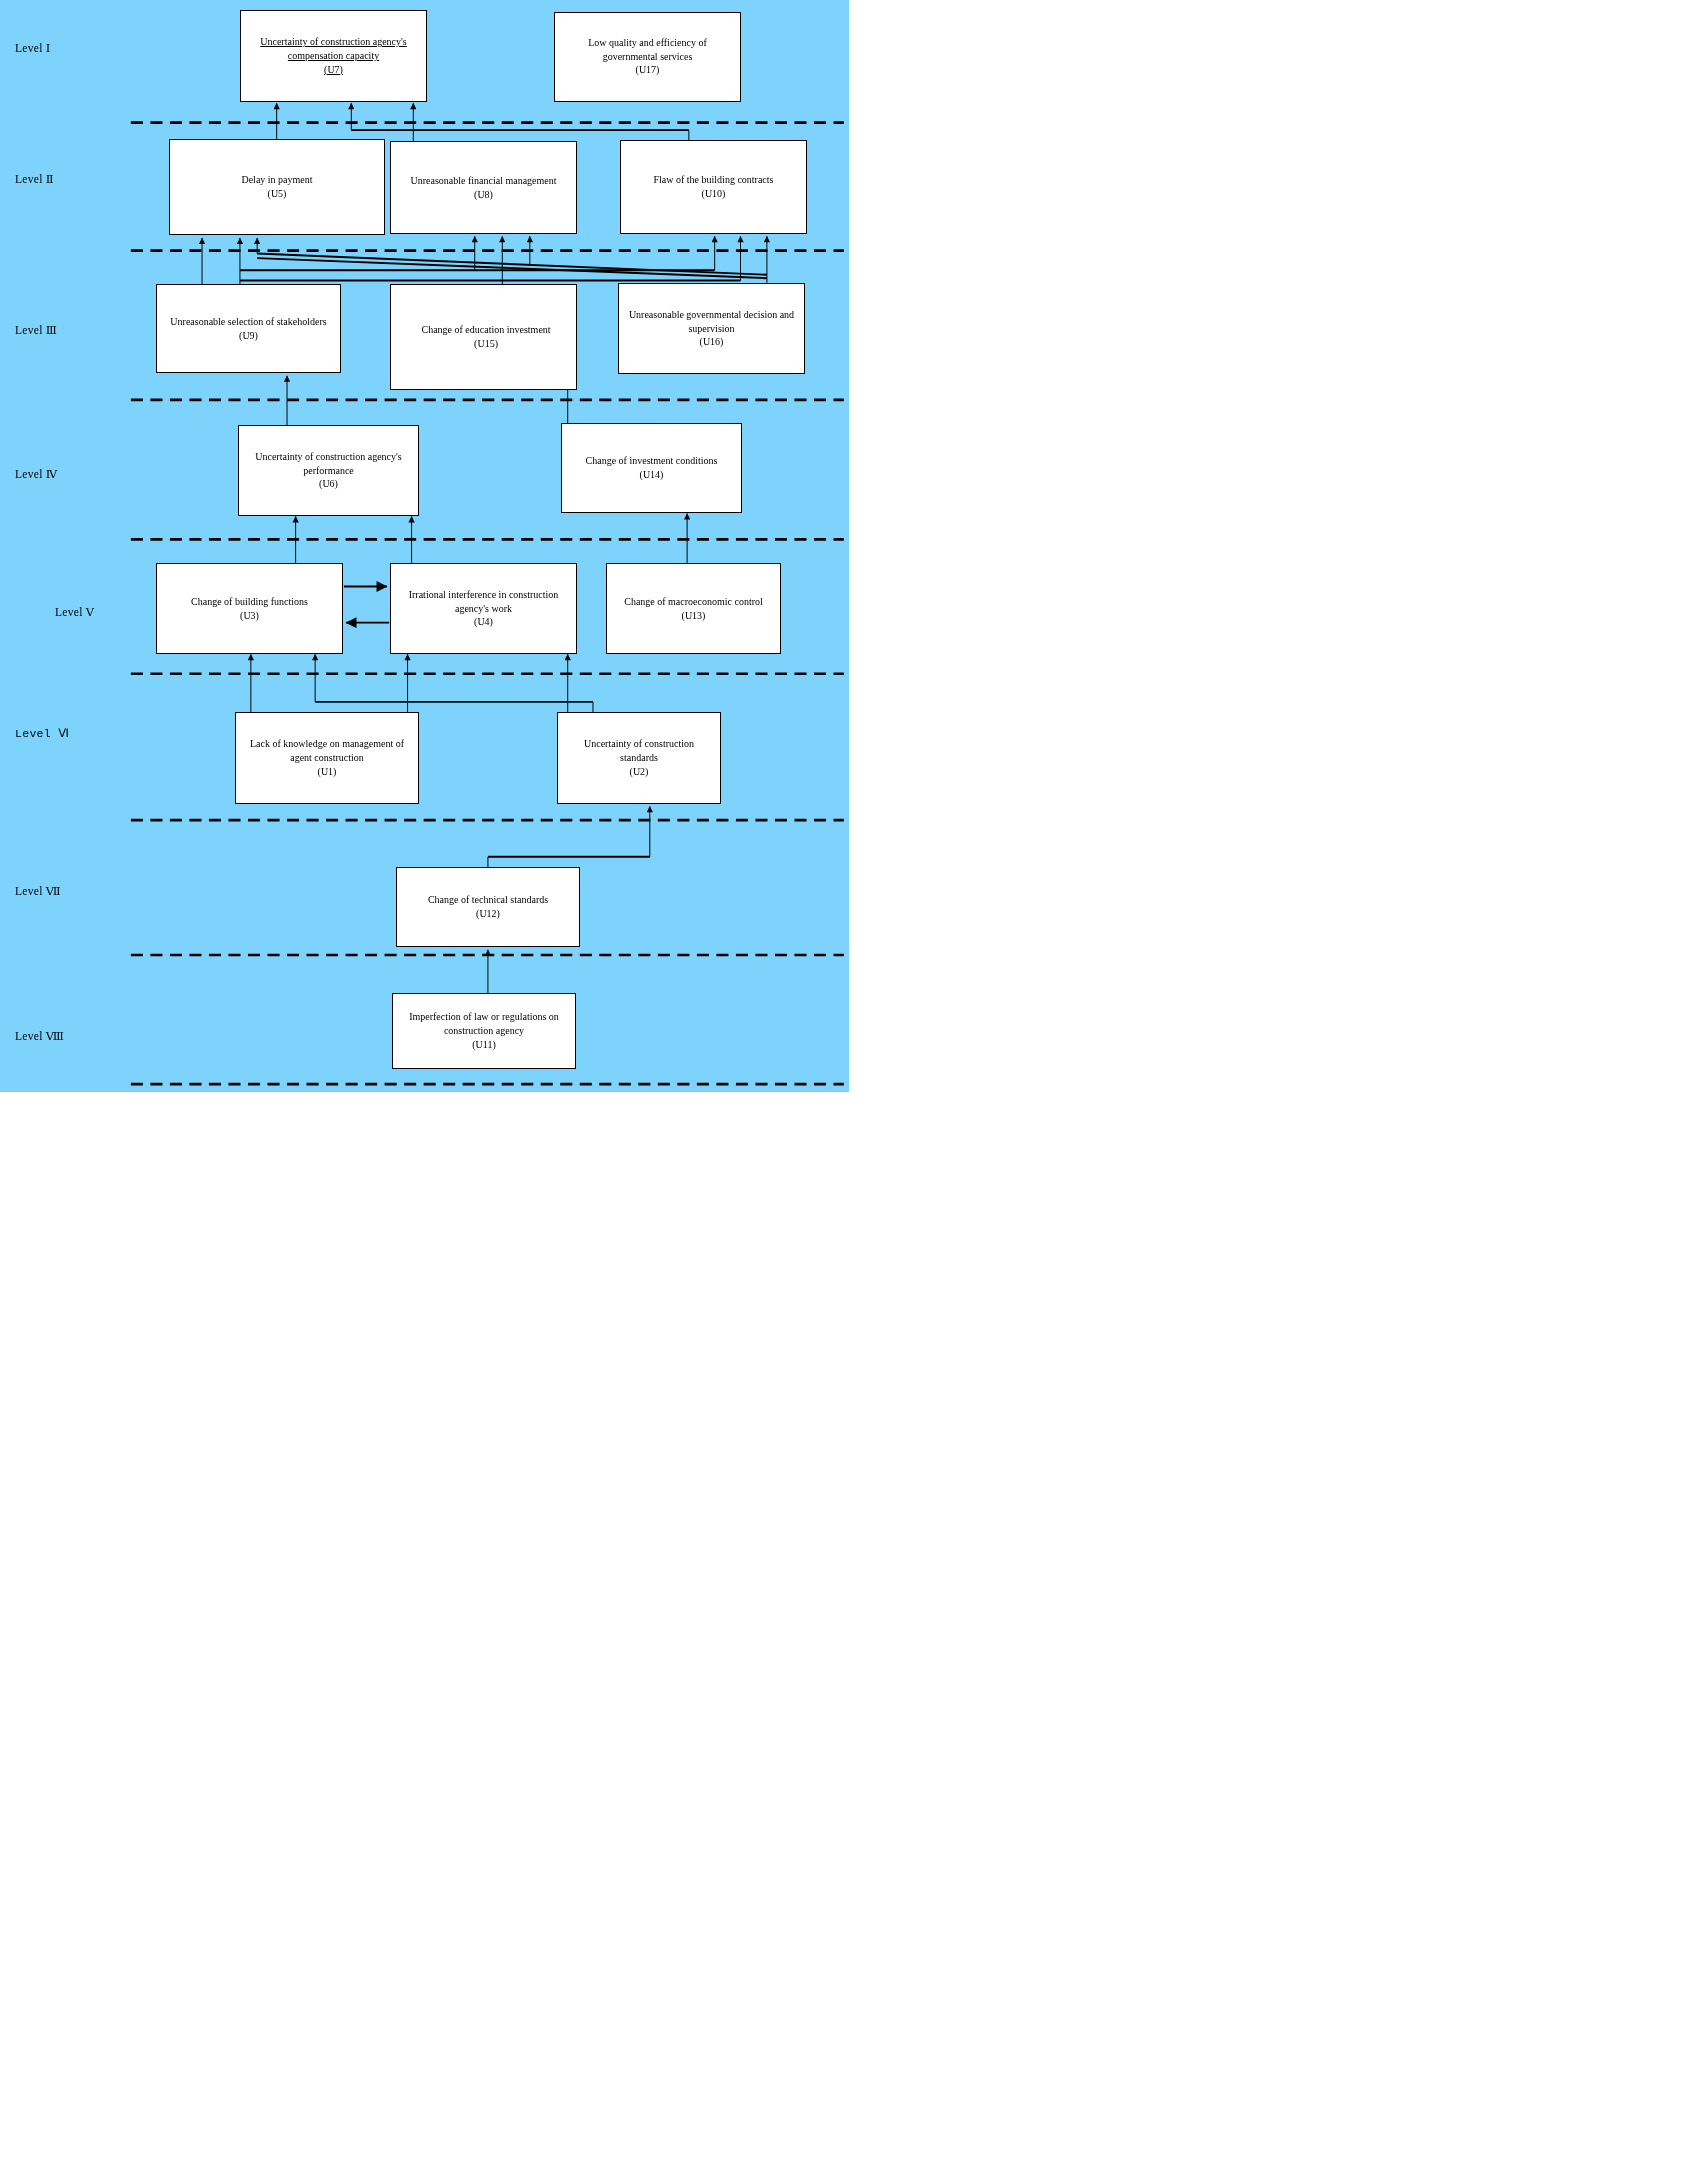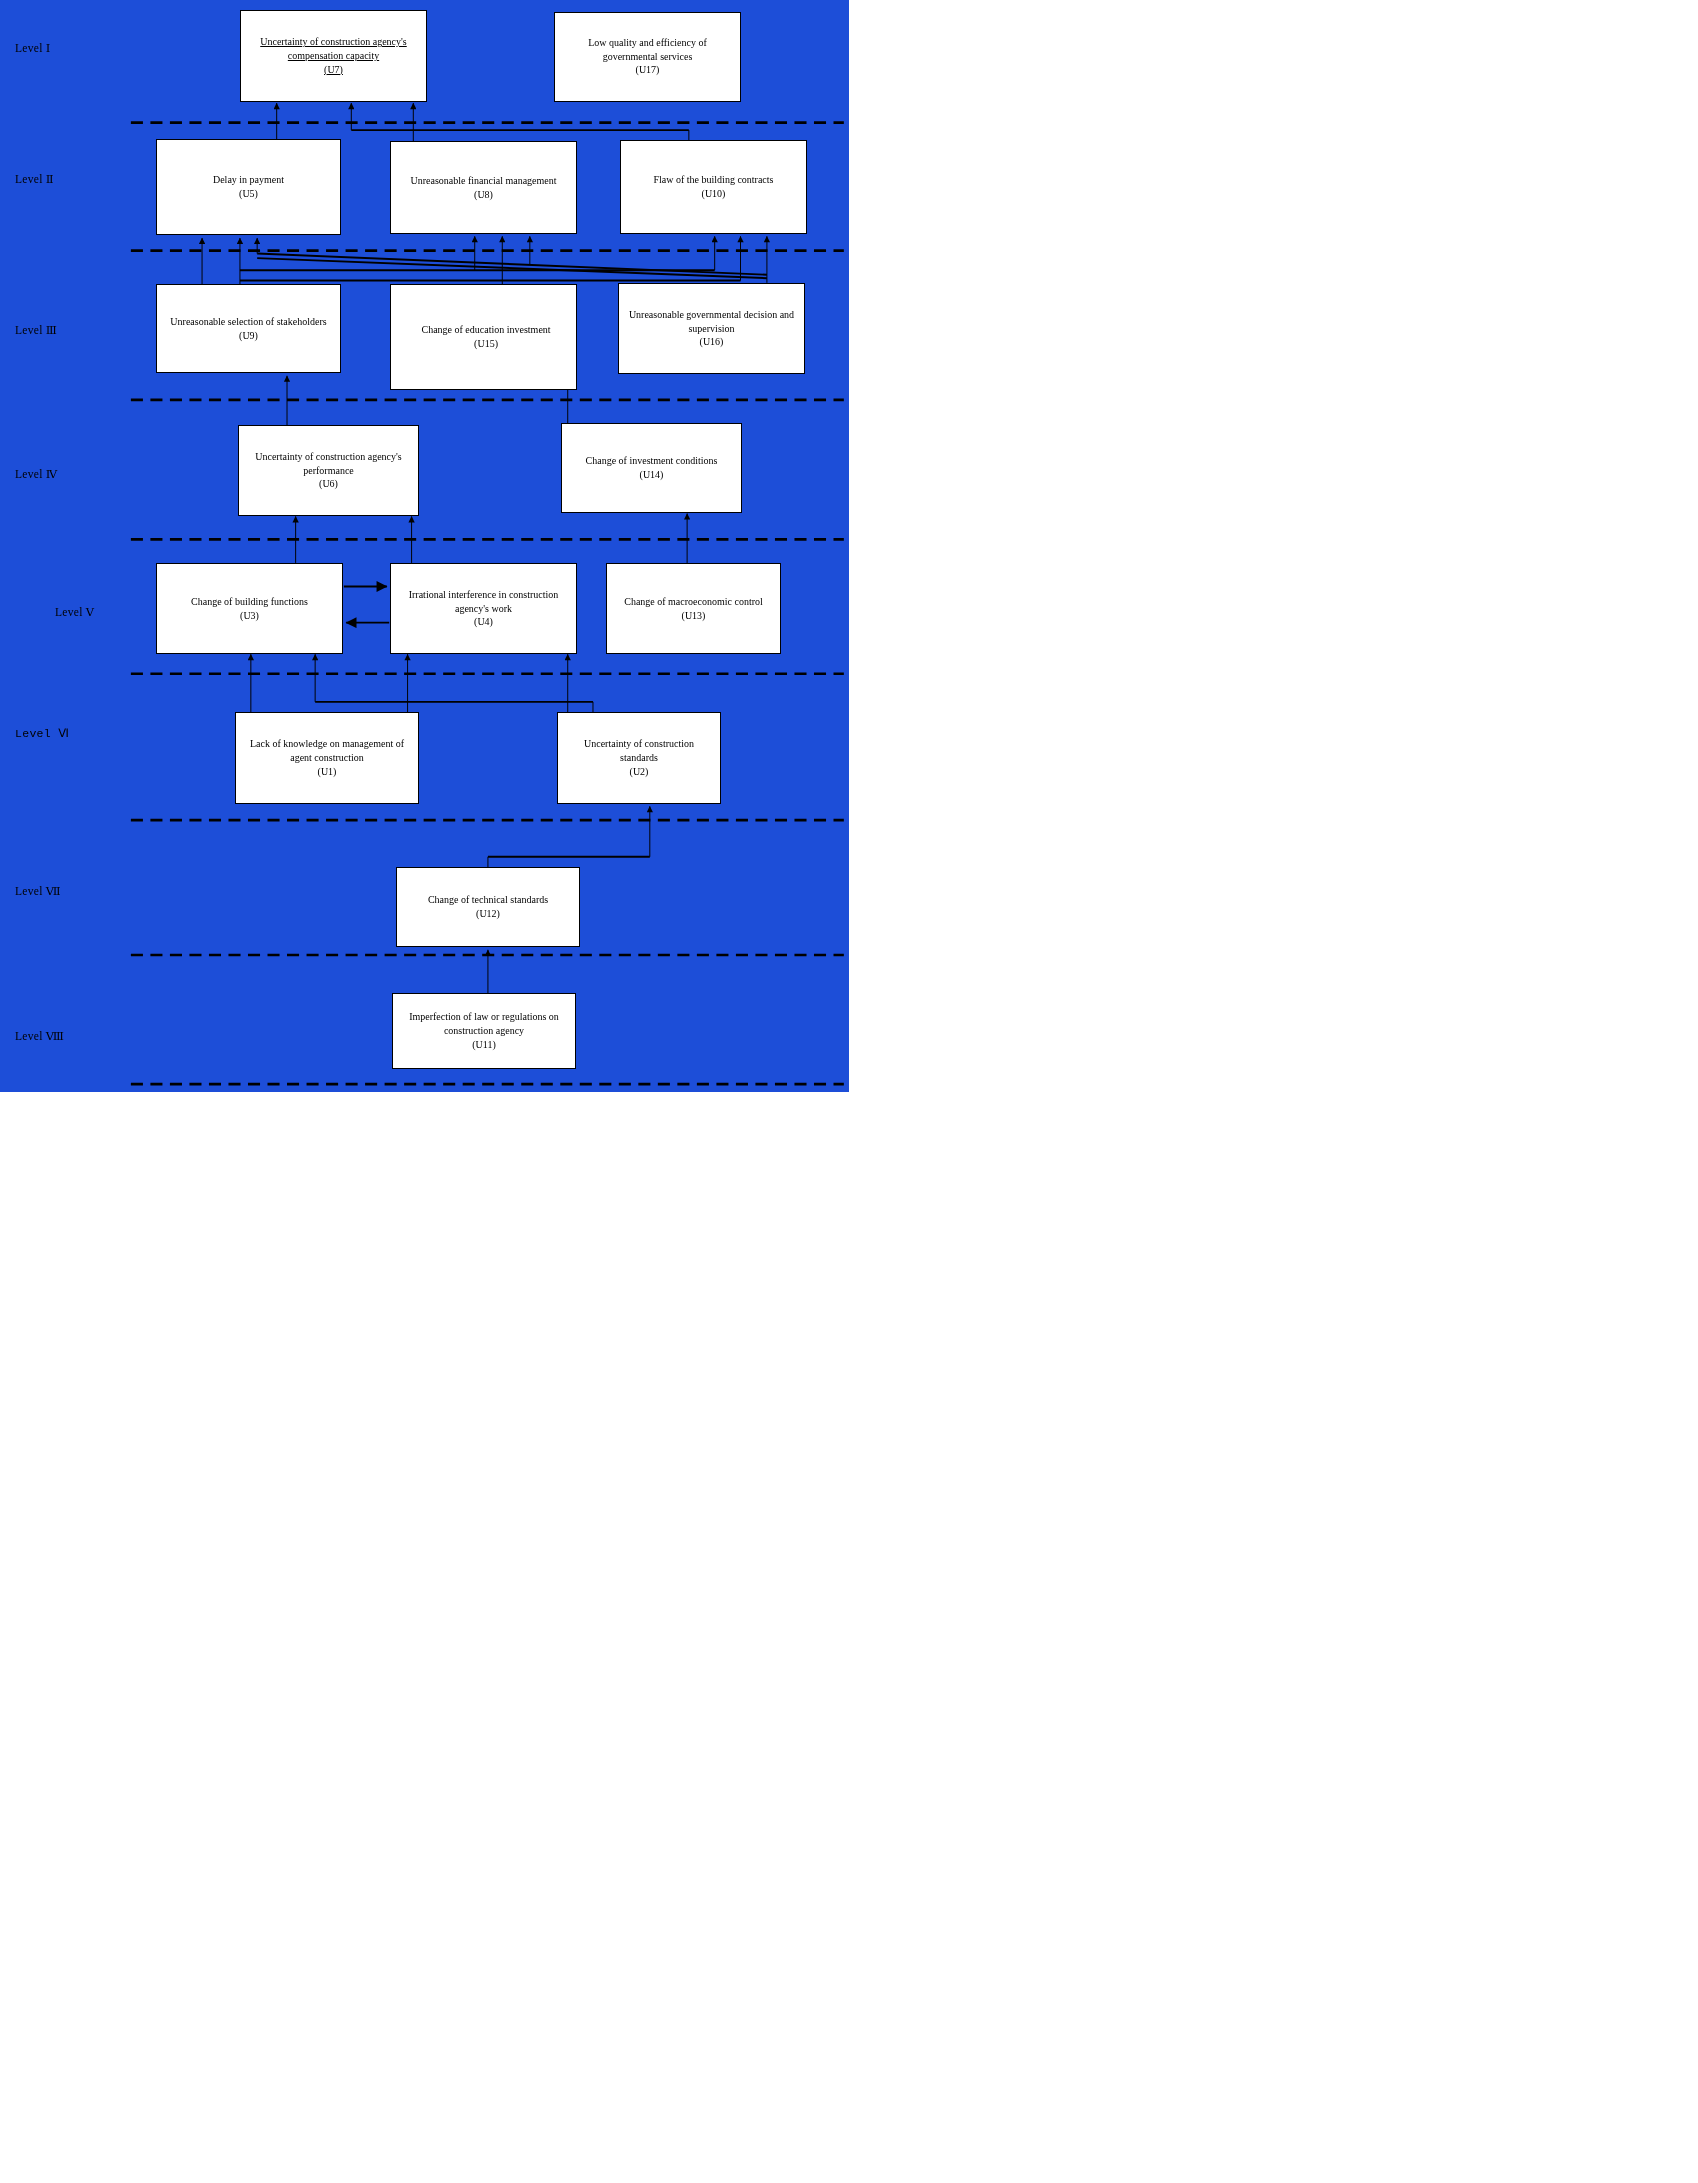--- a/index.html
+++ b/index.html
@@ -1,19 +1,19 @@
 <!DOCTYPE html>
 <html style="font-size:9.2px"><head>
 <meta charset="utf-8">
 <style>
   html,body{margin:0;padding:0;background:#ffffff;}
   .canvas{
     position:relative;
     width:849px;height:1092px;
-    background:#1d4ed8;
+    background:#7dd3fc;
     font-family:"Liberation Serif","DejaVu Serif",serif;
     color:#000;
     overflow:hidden;
   }
   .layer{position:absolute;left:0;top:0;width:100%;height:100%;}
   .node{
     position:absolute;
     box-sizing:border-box;
     border:1.7px solid #000;
     background:#ffffff;
@@ -139,21 +139,21 @@
 
   <div class="node" style="left:240px;top:9.8px;width:187px;height:92px;text-decoration:underline;">
     <span>Uncertainty of construction agency's compensation capacity</span>
     <span class="code">(U7)</span>
   </div>
   <div class="node" style="left:554px;top:11.5px;width:187px;height:90px;">
     <span>Low quality and efficiency of governmental services</span>
     <span class="code">(U17)</span>
   </div>
 
-  <div class="node" style="left:156px;top:139px;width:185px;height:96px;">
+  <div class="node" style="left:169px;top:139px;width:216px;height:96px;">
     <span>Delay in payment</span>
     <span class="code">(U5)</span>
   </div>
   <div class="node" style="left:390px;top:141px;width:187px;height:93px;">
     <span>Unreasonable financial management</span>
     <span class="code">(U8)</span>
   </div>
   <div class="node" style="left:620px;top:140px;width:187px;height:94px;">
     <span>Flaw of the building contracts</span>
     <span class="code">(U10)</span>

